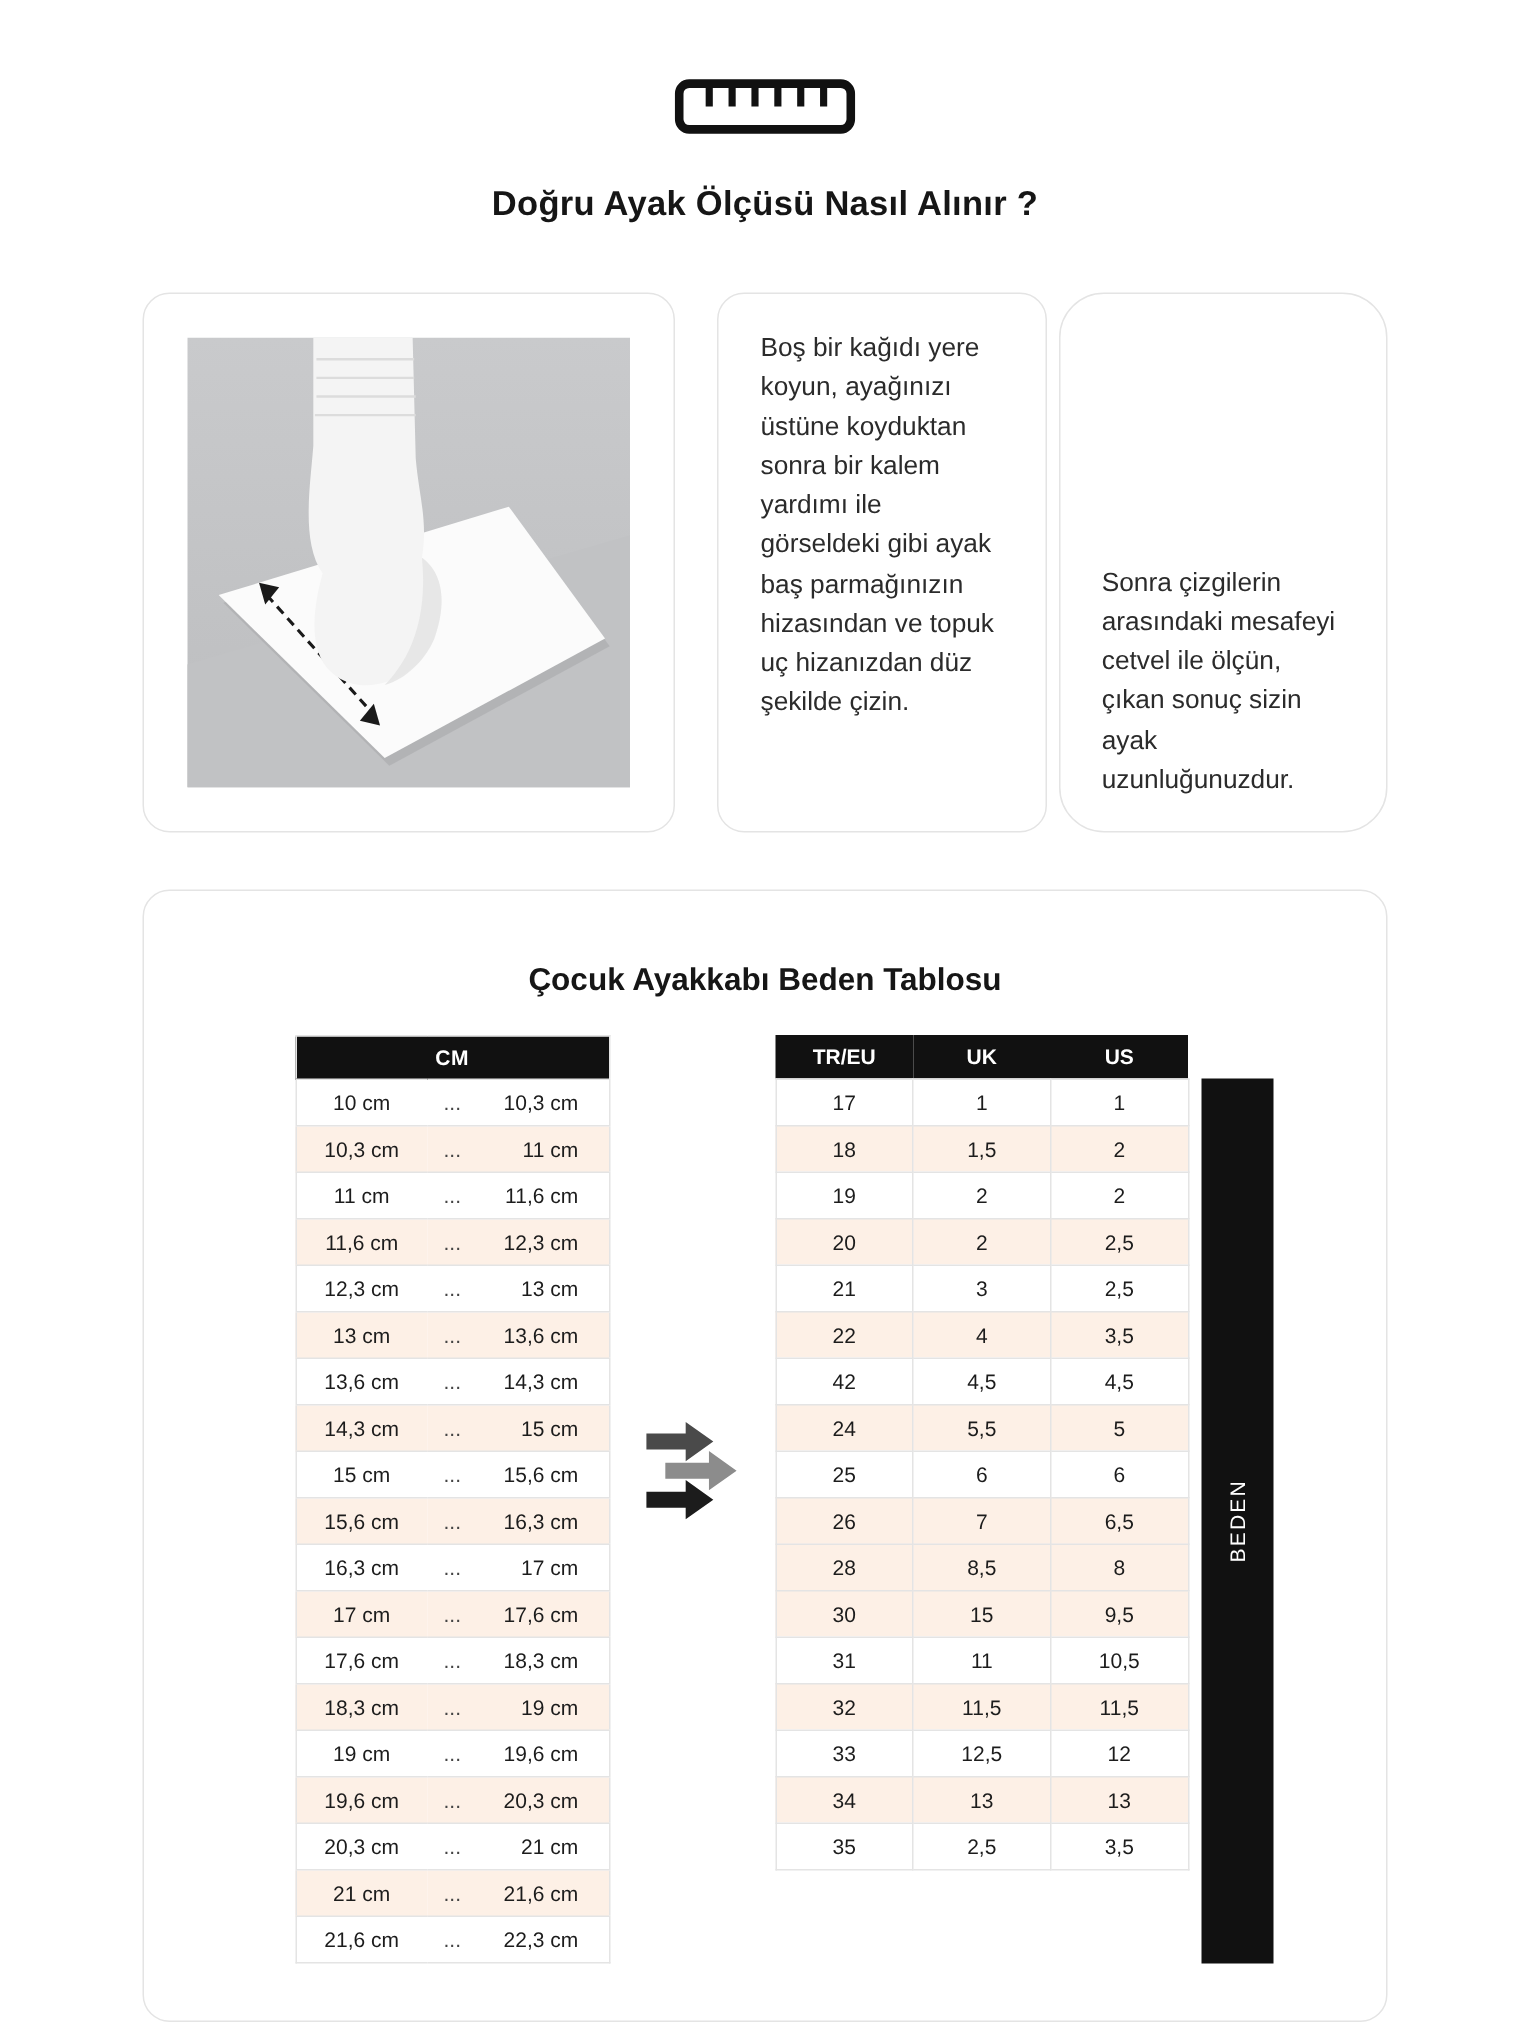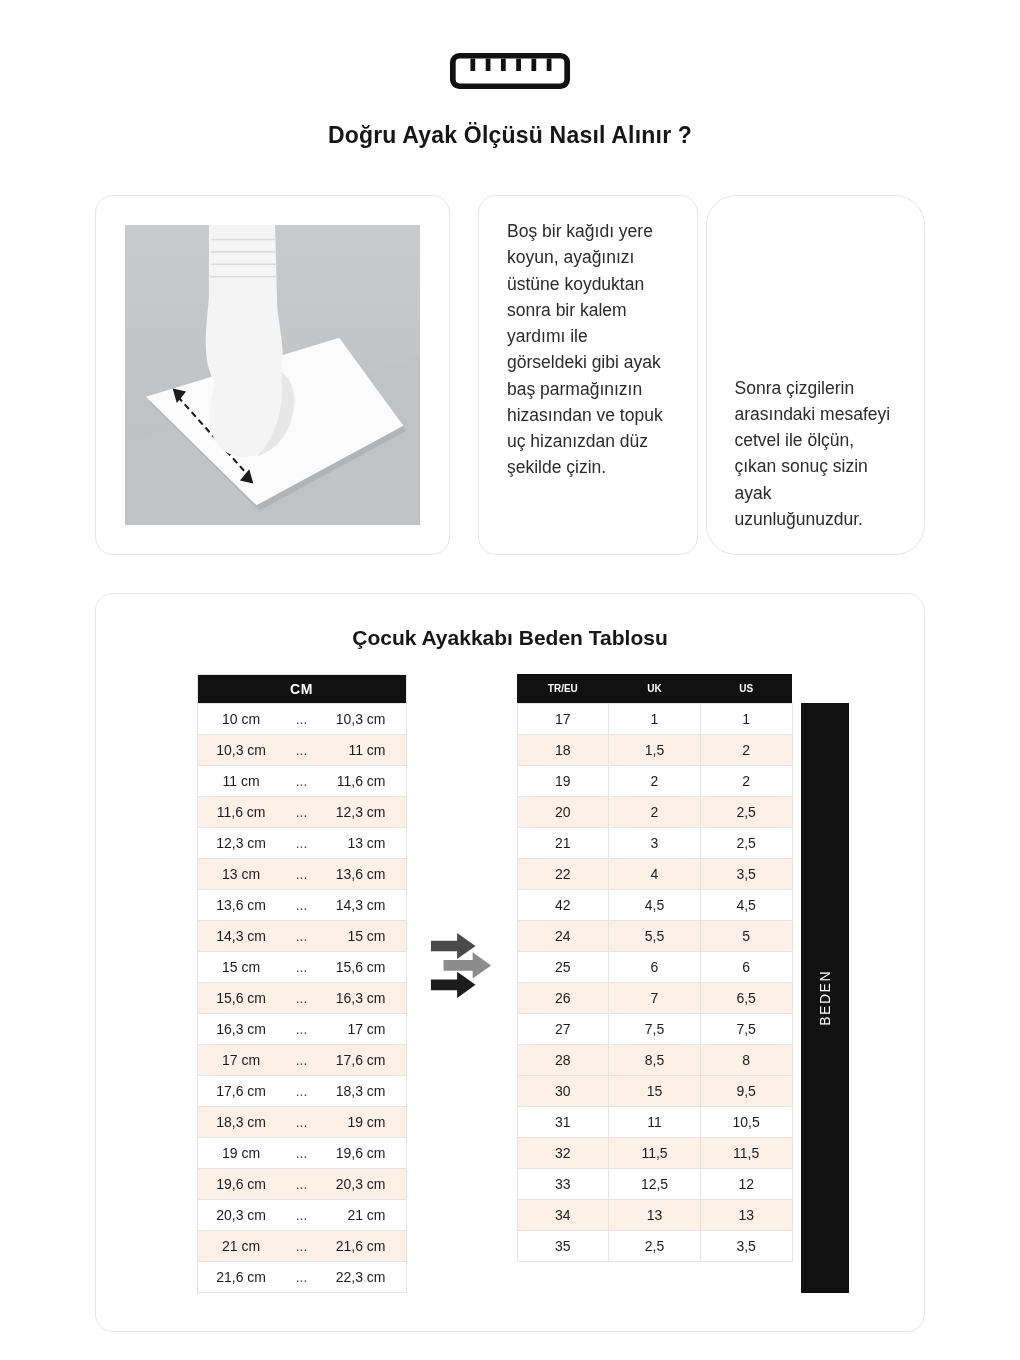--- a/index.html
+++ b/index.html
@@ -52,21 +52,21 @@
     color: #2b2b2b;
     flex: 1;
     display: flex;
     align-items: flex-start;
   }
   .info-card.centered { align-items: flex-end; border-radius: 30px; }
   .table-card {
     margin: 38px 95px 40px;
     border: 1px solid var(--border, #e4e4e4);
     border-radius: 18px;
-    padding: 32px 0 38px;
+    padding: 48px 0 38px;
     background: #fff;
   }
   .chart-title { text-align: center; font-size: 21px; font-weight: 700; color: #161616; }
   .tables {
     display: flex;
     justify-content: center;
     align-items: flex-start;
     margin-top: 24px;
     padding-left: 25px;
   }
@@ -82,21 +82,21 @@
   }
   .cm-table td { height: 31px; border-top: 1px solid var(--border, #e4e4e4); background: #fff; }
   .cm-table td.c0 { width: 42%; text-align: center; }
   .cm-table td.dots { width: 16%; text-align: center; color: #444; }
   .cm-table td.c2 { width: 42%; text-align: right; padding-right: 20px; }
   .size-table { width: 276px; }
   .size-table th {
     background: var(--header-bg, #111);
     color: #fff;
     height: 29px;
-    font-size: 10px;
+    font-size: 14px;
     font-weight: 700;
     width: 92px;
   }
   .size-table td {
     height: 31px;
     border: 1px solid var(--border, #e4e4e4);
     text-align: center;
     background: #fff;
   }
   table tr.alt td { background: var(--row-alt-bg, #fdf0e6) !important; }
@@ -383,25 +383,20 @@
               <td>6</td>
               <td>6</td>
             </tr>
 
             <tr class="alt">
               <td>26</td>
               <td>7</td>
               <td>6,5</td>
             </tr>
 
-            <tr>
-              <td>27</td>
-              <td>7,5</td>
-              <td>7,5</td>
-            </tr>
 
             <tr class="alt">
               <td>28</td>
               <td>8,5</td>
               <td>8</td>
             </tr>
 
 
             <tr class="alt">
               <td>30</td>

